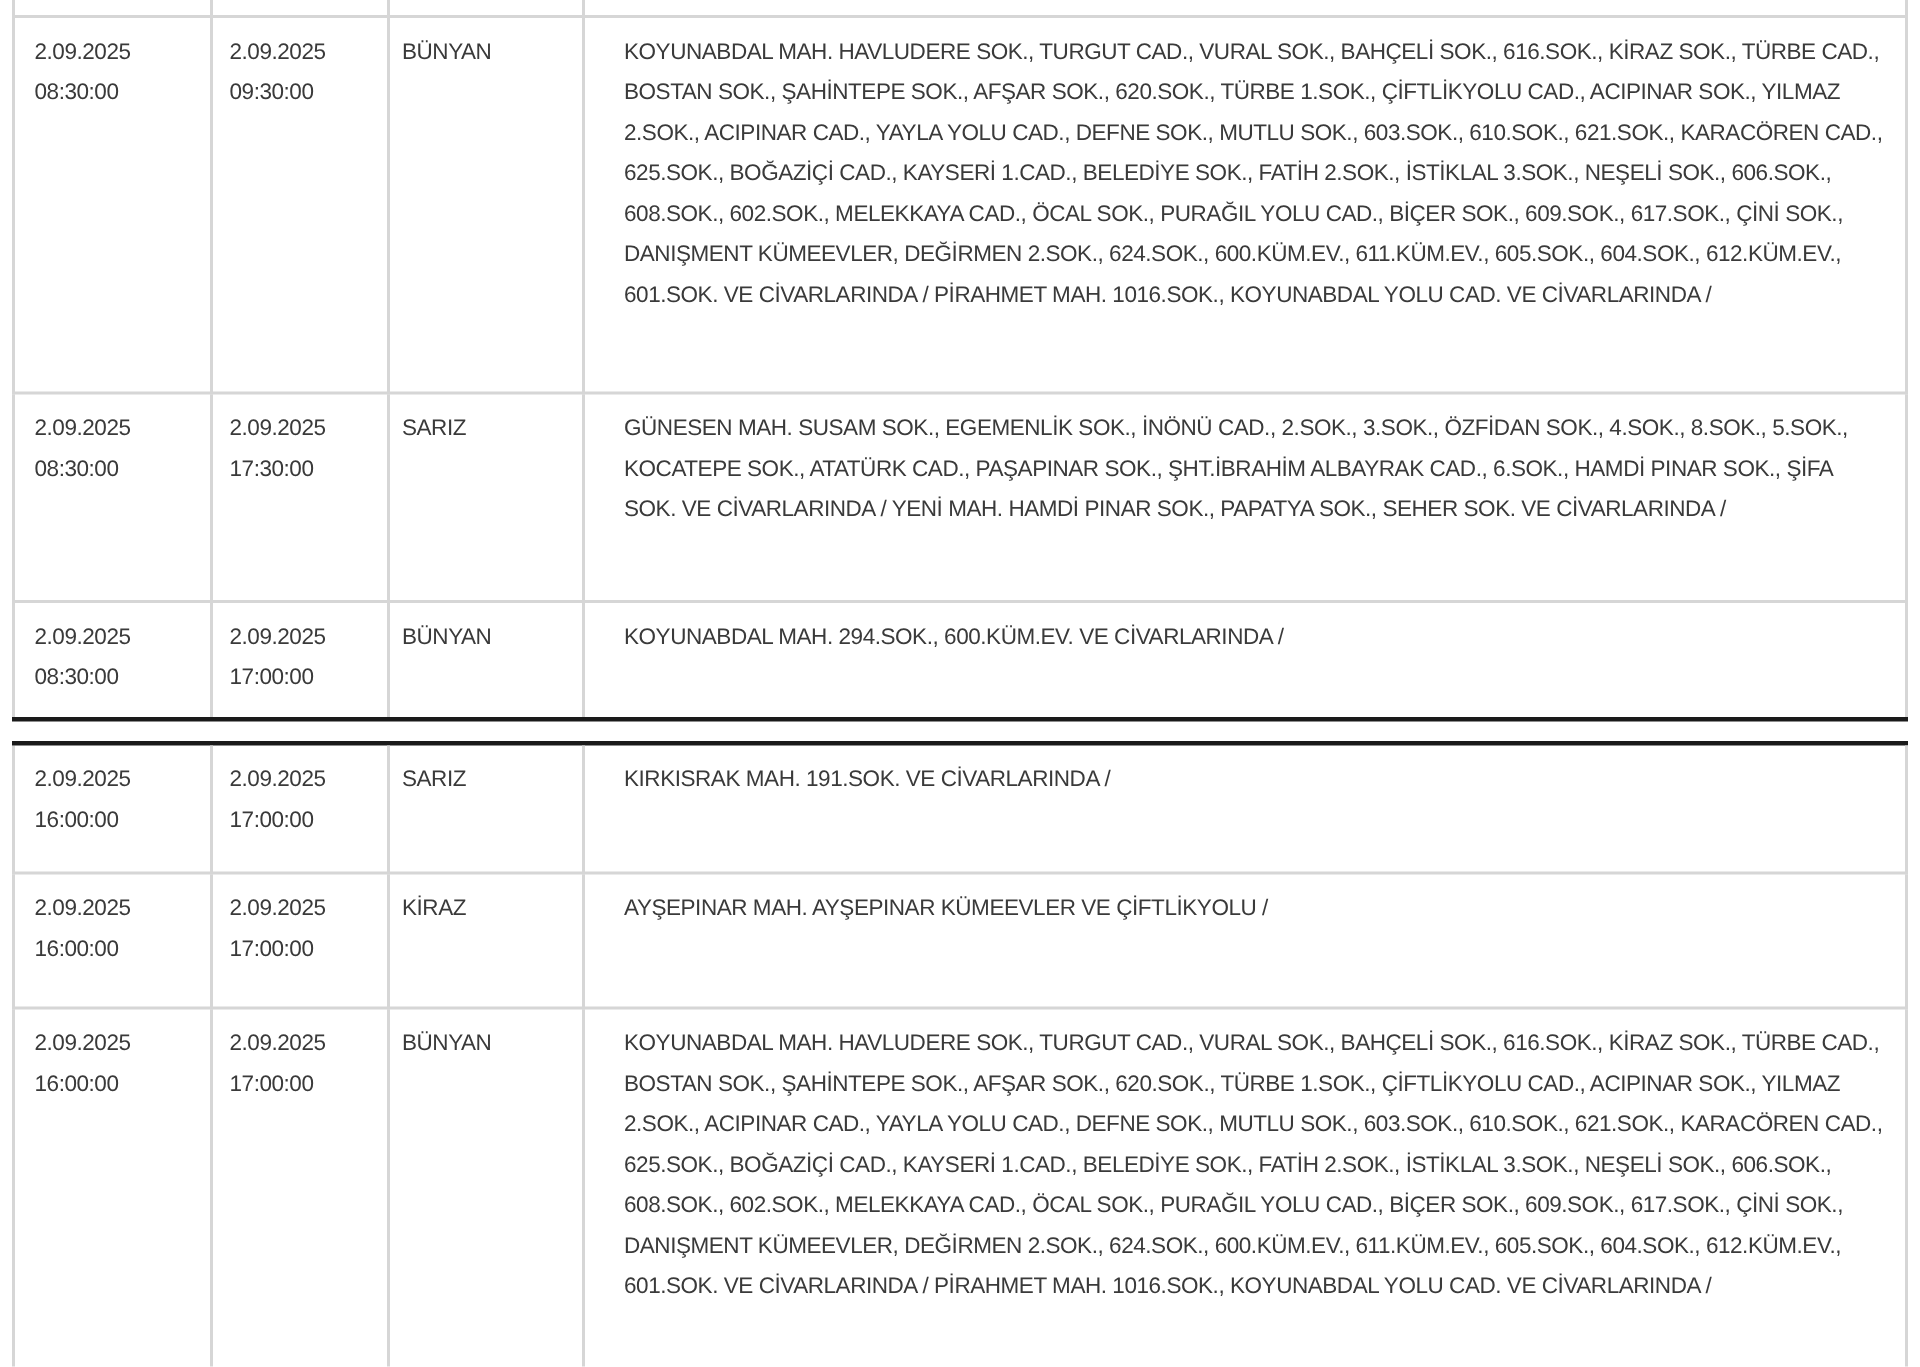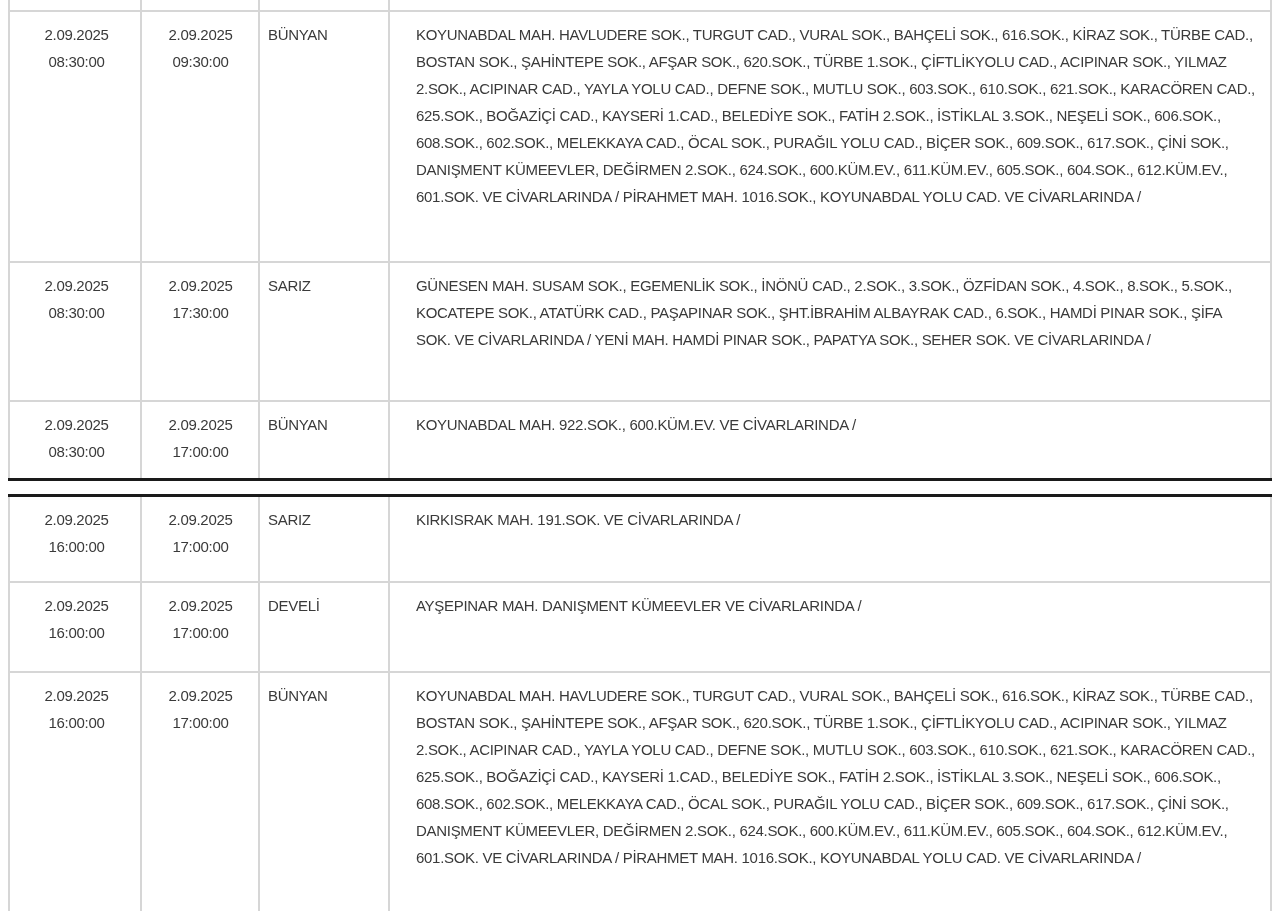--- a/index.html
+++ b/index.html
@@ -36,21 +36,21 @@
     letter-spacing: -0.3px;
     padding: 9px 10px 6px 12px;
     overflow: hidden;
     word-wrap: break-word;
   }
   td.c1 { padding-left: 13px; }
   td.c2 { padding-left: 11px; }
   td.c3 { padding-left: 8px; }
   td.c4 { padding-left: 26px; padding-right: 14px; }
 
-  .dt-line { display: block; white-space: nowrap; text-align: center; }
+  .dt-line { display: block; white-space: nowrap; }
 
   
   table.tbl-1 { border-top: none; border-bottom: 3px solid #1a1a1a; }
   table.tbl-1 tr.partial-top td { border-top: none; height: 10px; padding: 0; }
   table.tbl-1 tr:last-child td { border-bottom: 3px solid #1a1a1a; }
 
   
   .table-gap { height: 13px; }
 
   
@@ -109,21 +109,21 @@
     <tr class="row-short">
       <td class="c1">
         <span class="dt-line">2.09.2025</span>
         <span class="dt-line">08:30:00</span>
       </td>
       <td class="c2">
         <span class="dt-line">2.09.2025</span>
         <span class="dt-line">17:00:00</span>
       </td>
       <td class="c3">BÜNYAN</td>
-      <td class="c4">KOYUNABDAL MAH. 922.SOK., 600.KÜM.EV. VE CİVARLARINDA /</td>
+      <td class="c4">KOYUNABDAL MAH. 294.SOK., 600.KÜM.EV. VE CİVARLARINDA /</td>
     </tr>
   </tbody>
     </table>
 
   <div class="table-gap"></div>
 
   <table class="outage-table tbl-2">
     <colgroup>
         <col class="c1">
         <col class="c2">
@@ -145,22 +145,22 @@
     </tr>
     <tr class="row-med2">
       <td class="c1">
         <span class="dt-line">2.09.2025</span>
         <span class="dt-line">16:00:00</span>
       </td>
       <td class="c2">
         <span class="dt-line">2.09.2025</span>
         <span class="dt-line">17:00:00</span>
       </td>
-      <td class="c3">DEVELİ</td>
-      <td class="c4">AYŞEPINAR MAH. DANIŞMENT KÜMEEVLER VE CİVARLARINDA /</td>
+      <td class="c3">KİRAZ</td>
+      <td class="c4">AYŞEPINAR MAH. AYŞEPINAR KÜMEEVLER VE ÇİFTLİKYOLU /</td>
     </tr>
     <tr class="row-tall">
       <td class="c1">
         <span class="dt-line">2.09.2025</span>
         <span class="dt-line">16:00:00</span>
       </td>
       <td class="c2">
         <span class="dt-line">2.09.2025</span>
         <span class="dt-line">17:00:00</span>
       </td>

